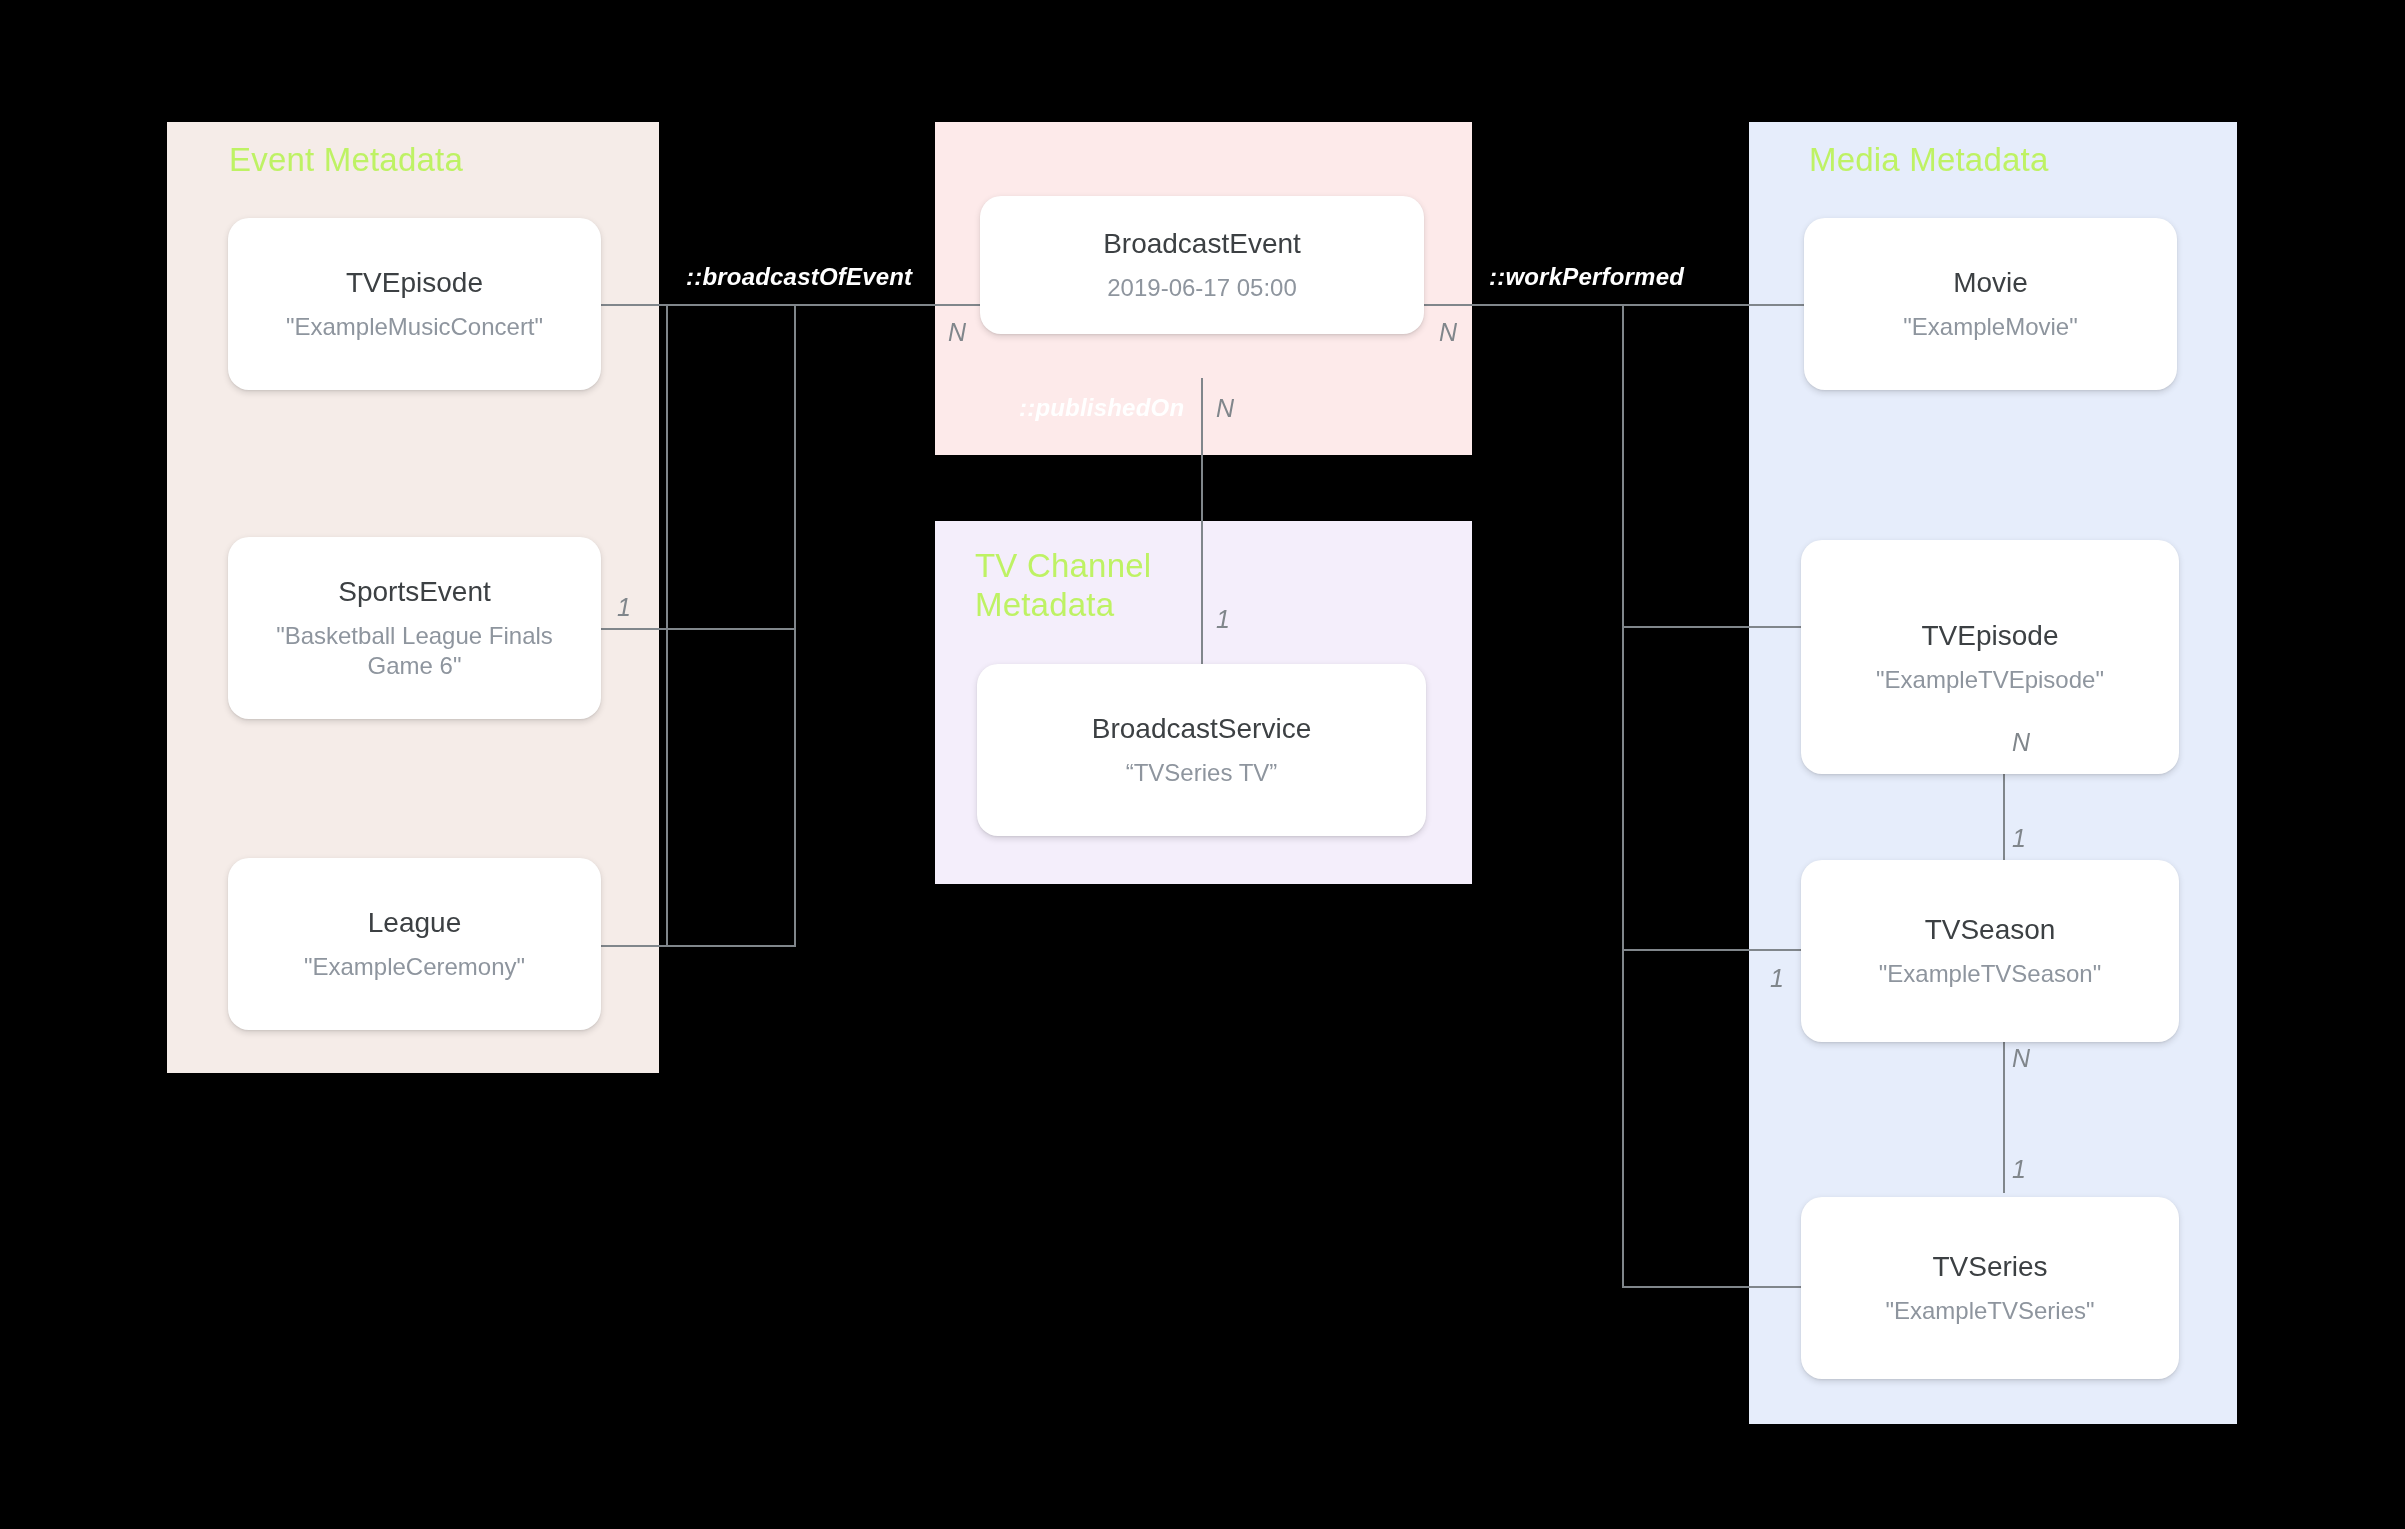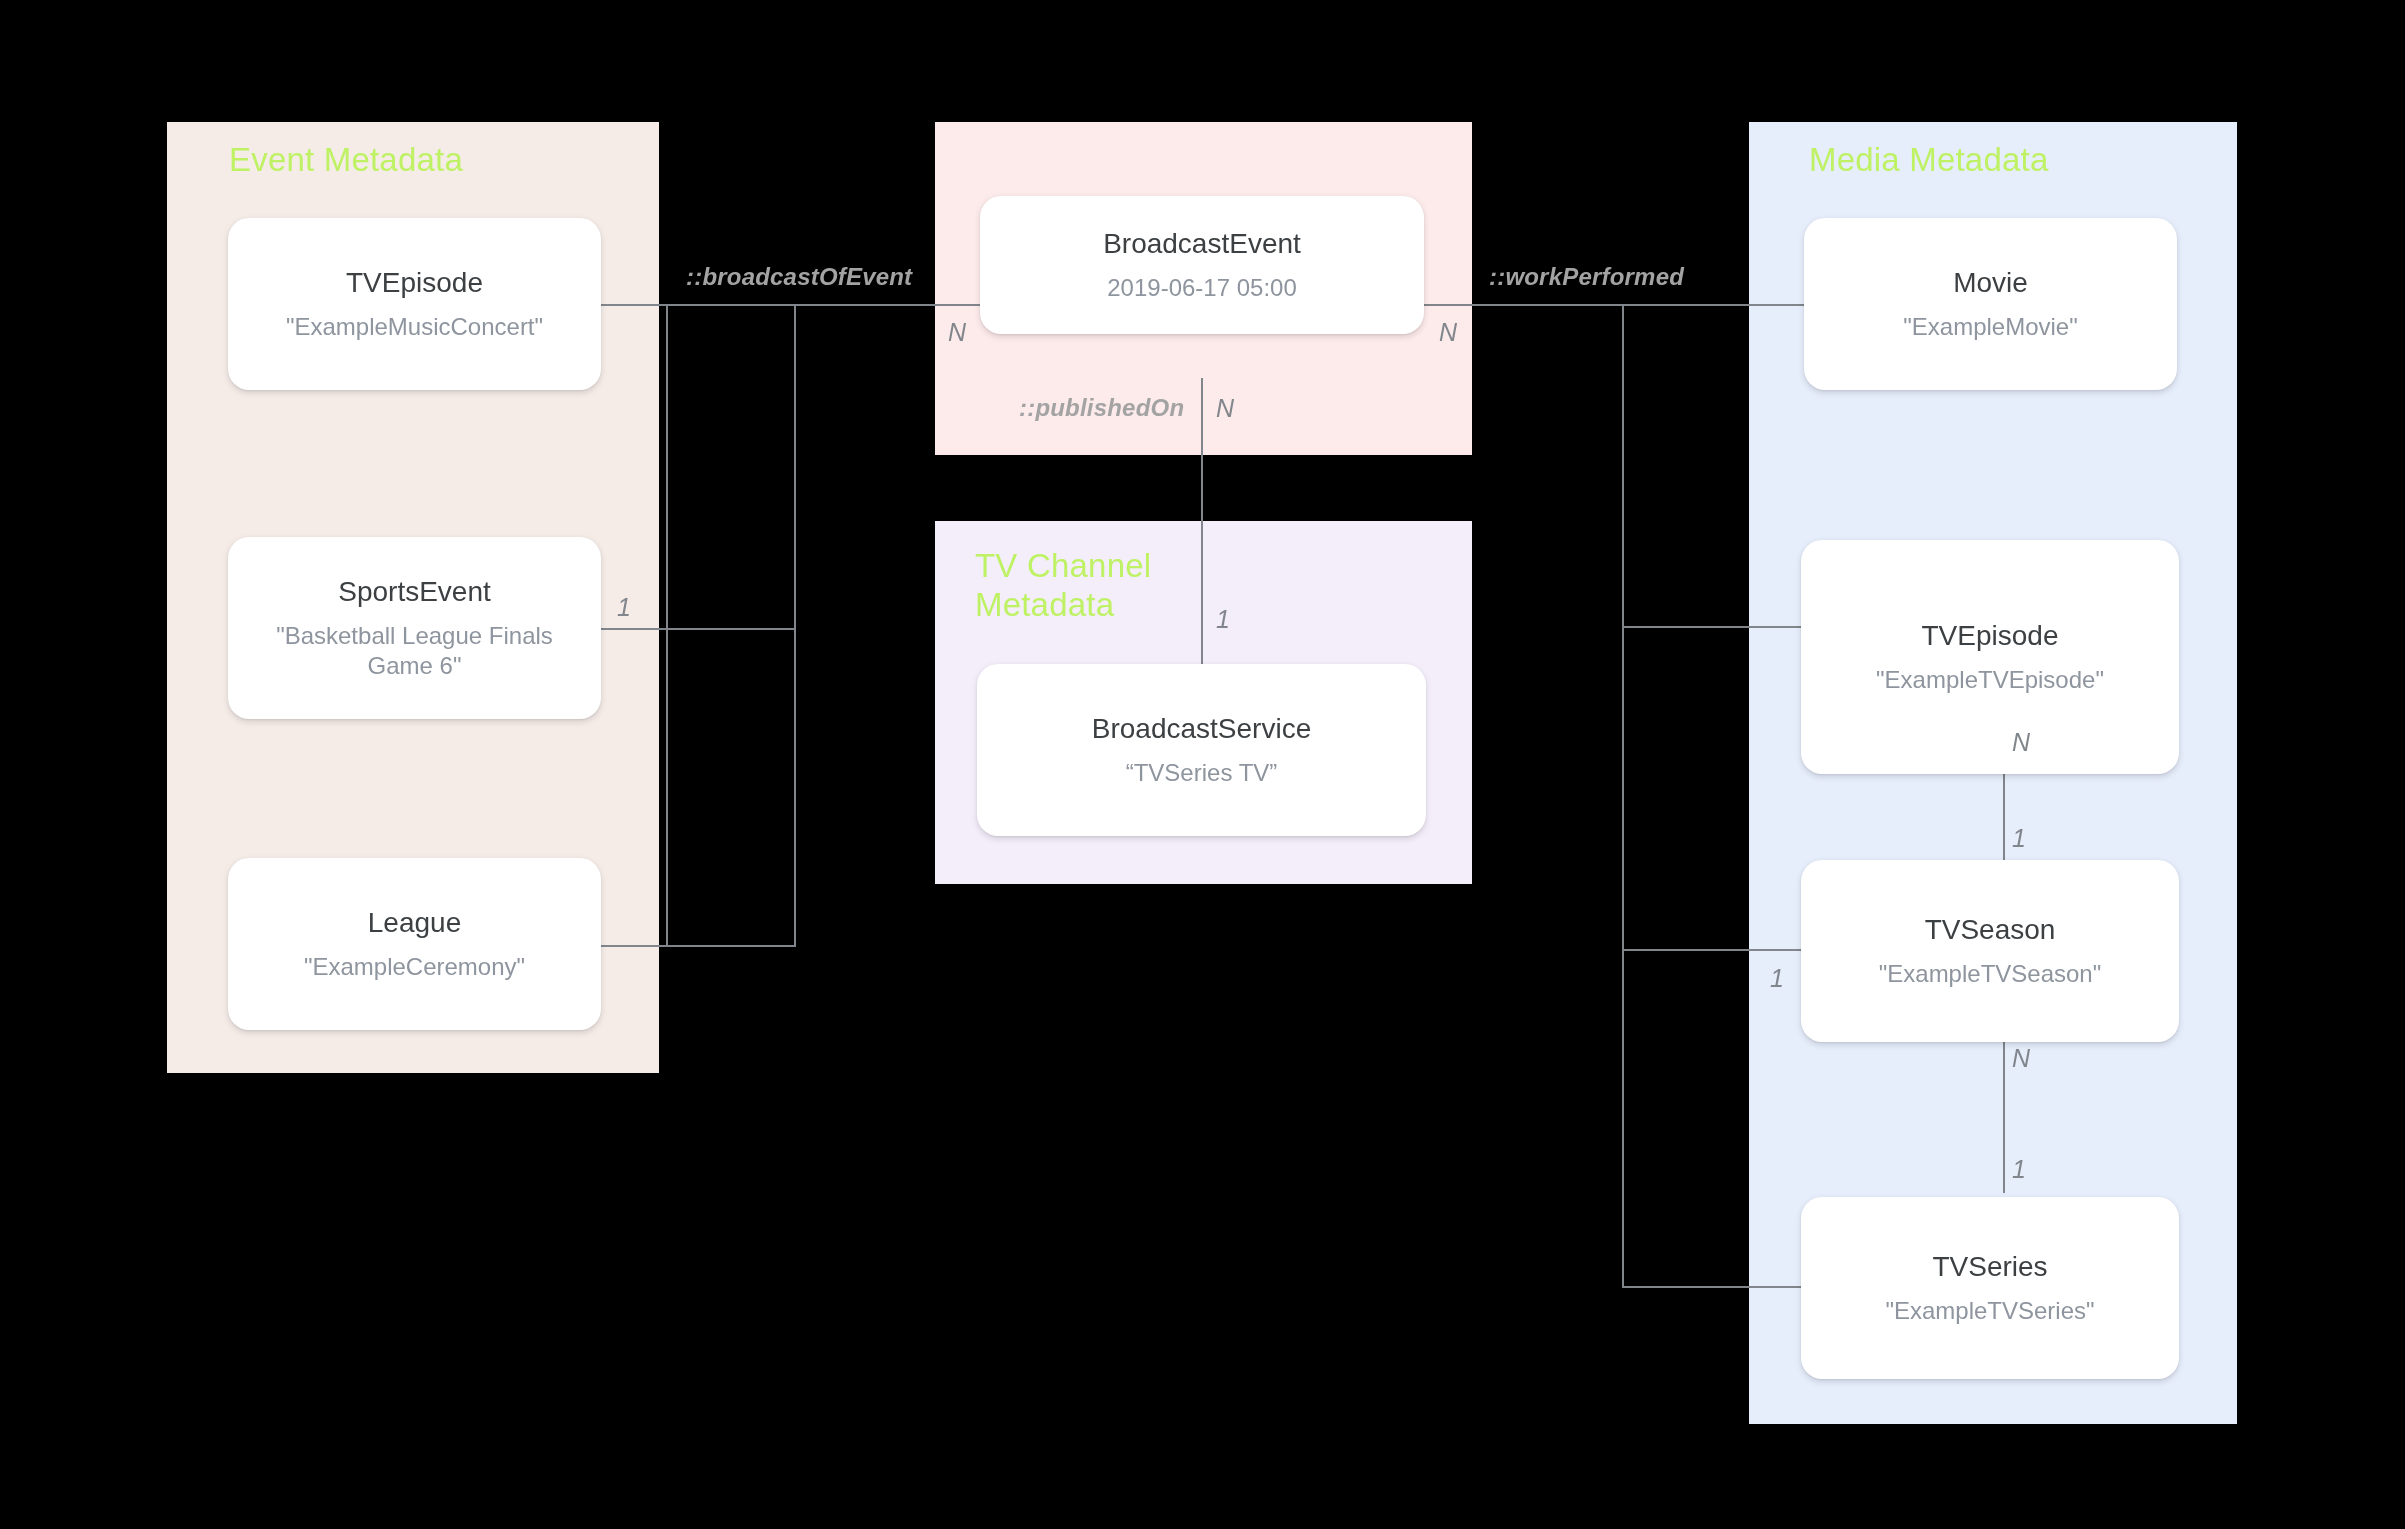--- a/index.html
+++ b/index.html
@@ -67,21 +67,21 @@
   }
   .vline {
     position: absolute;
     width: 1.9px;
     background: #80868b;
   }
 
   
   .edge-label {
     position: absolute;
-    color: #a3a3a3;
+    color: #ffffff;
     font-size: 24px;
     font-style: italic;
     font-weight: bold;
     white-space: nowrap;
     letter-spacing: 0.2px;
   }
   .cardinality {
     position: absolute;
     color: #80868b;
     font-size: 25px;

